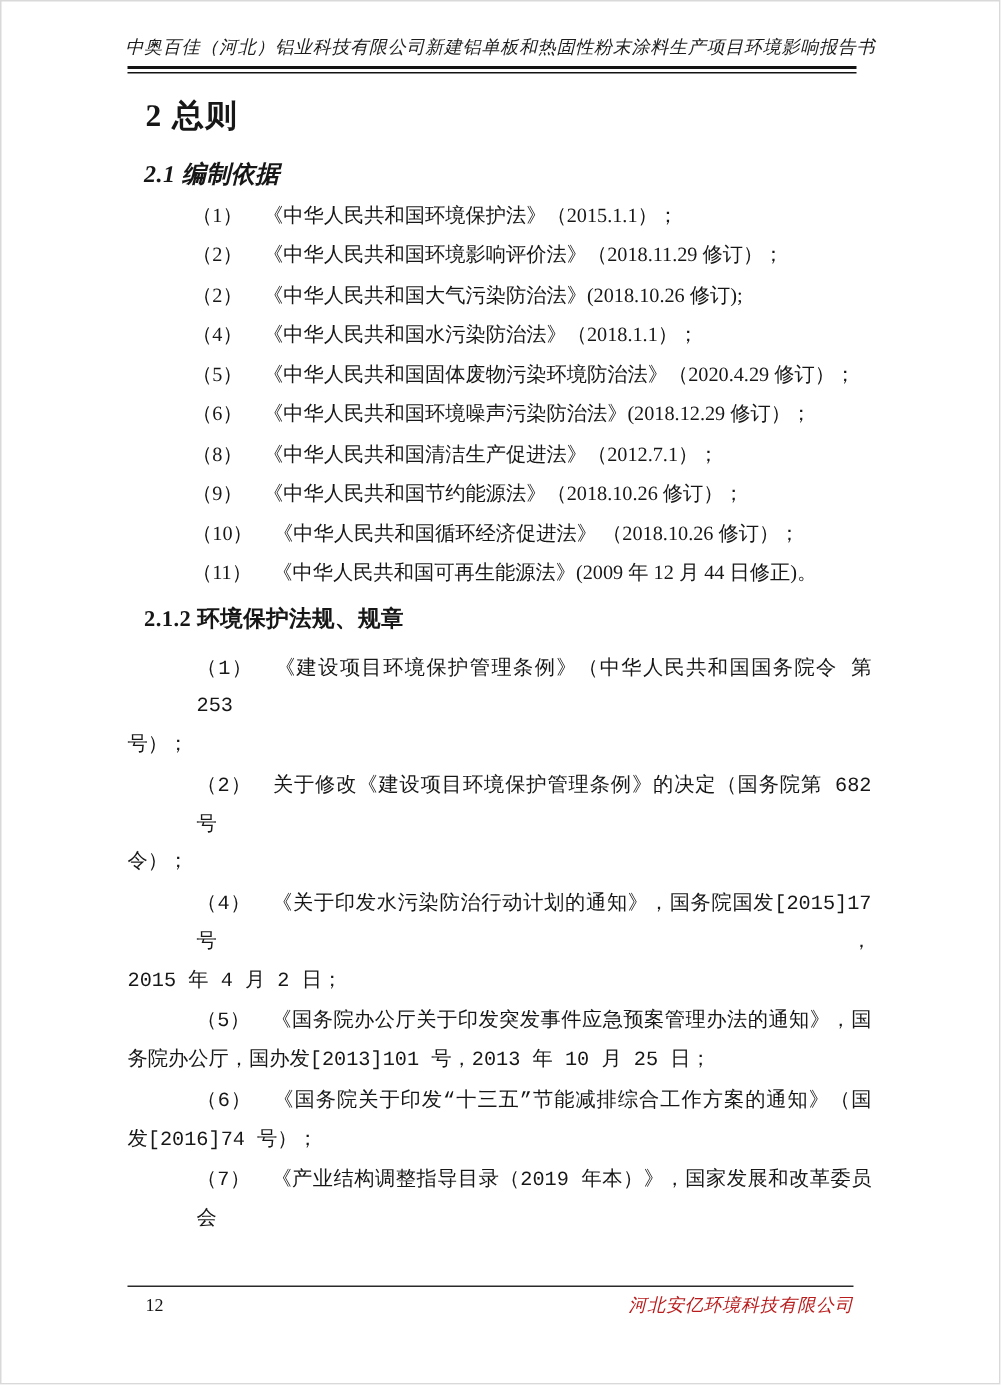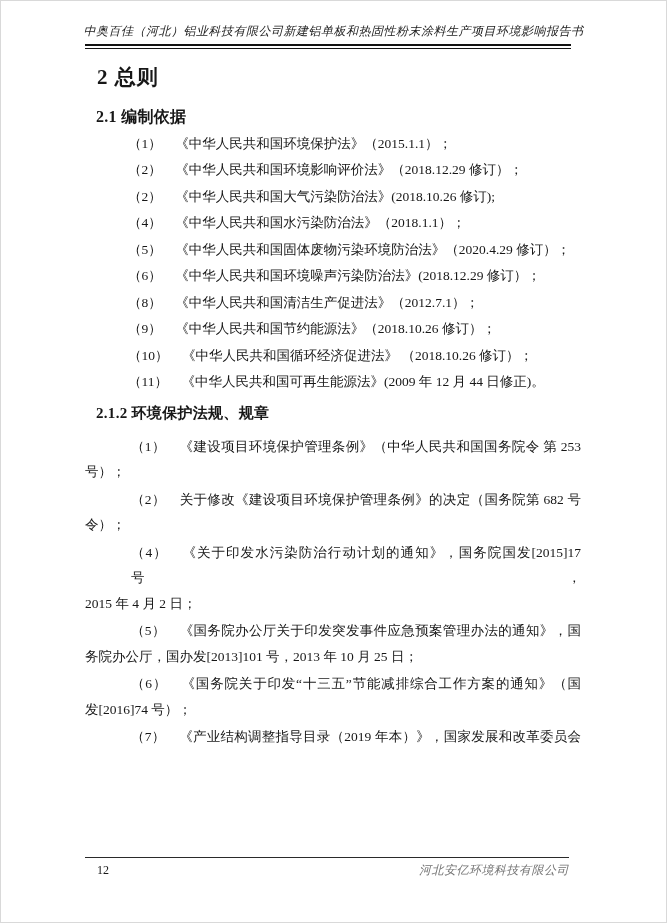--- a/index.html
+++ b/index.html
@@ -21,68 +21,68 @@
   .rule-thick{border-top:2.5px solid #131313;}
   .rule-thin{border-top:1px solid #131313;margin-top:1.5px;}
   
   .content{padding:0 85px 0 84px;}
   .h1{
     font-size:21px;line-height:25px;font-weight:bold;
     margin:16px 0 0 12px;letter-spacing:1px;
   }
   .h2{
     font-size:16px;line-height:19px;font-weight:bold;
-    margin:17px 0 0 11px;letter-spacing:0.3px;
+    margin:17px 0 0 11px;letter-spacing:0.3px;font-style:italic;
   }
   .h3{
     font-size:15px;line-height:18px;font-weight:bold;
     margin:18px 0 0 11px;letter-spacing:0.3px;
   }
   .h3.second{margin-top:8px;}
   .law-list{margin-top:5px;}
   .law-item{
     font-size:13.5px;line-height:26.5px;
     padding-left:43px;white-space:nowrap;
   }
   .reg-list{margin-top:12px;}
-  .reg-item{margin-top:2px;}
+  .reg-item{margin-top:2px;font-family:Liberation Mono, monospace;}
   .reg-line{font-size:13.5px;line-height:25.5px;}
   .reg-line.first{
     padding-left:46px;
     text-align:justify;text-align-last:justify;
   }
   
   .footer{position:absolute;left:84px;right:97px;top:856px;}
   .footer-rule{border-top:1.2px solid #2a2a2a;}
   .footer-row{display:flex;justify-content:space-between;align-items:flex-end;margin-top:1px;}
   .page-num{font-size:12px;line-height:14px;margin-left:12px;}
   .company{
     font-size:12px;line-height:14px;font-style:italic;
-    letter-spacing:0.5px;margin-top:4px;color:#737373;
+    letter-spacing:0.5px;margin-top:4px;color:#b91c1c;
   }
 </style>
 </head>
 <body>
 
 <div class="page">
 
   <div>
     <div class="header-text">中奥百佳（河北）铝业科技有限公司新建铝单板和热固性粉末涂料生产项目环境影响报告书</div>
     <div class="header-rule">
       <div class="rule-thick"></div>
       <div class="rule-thin"></div>
     </div>
   </div>
 
   <div class="content">
     <div class="h1">2 总则</div>
     <div class="h2">2.1 编制依据</div>
     <div class="law-list">
         <div class="law-item">（1）　《中华人民共和国环境保护法》（2015.1.1）；</div>
-        <div class="law-item">（2）　《中华人民共和国环境影响评价法》（2018.12.29 修订）；</div>
+        <div class="law-item">（2）　《中华人民共和国环境影响评价法》（2018.11.29 修订）；</div>
         <div class="law-item">（2）　《中华人民共和国大气污染防治法》(2018.10.26 修订);</div>
         <div class="law-item">（4）　《中华人民共和国水污染防治法》（2018.1.1）；</div>
         <div class="law-item">（5）　《中华人民共和国固体废物污染环境防治法》（2020.4.29 修订）；</div>
         <div class="law-item">（6）　《中华人民共和国环境噪声污染防治法》(2018.12.29 修订）；</div>
         <div class="law-item">（8）　《中华人民共和国清洁生产促进法》（2012.7.1）；</div>
         <div class="law-item">（9）　《中华人民共和国节约能源法》（2018.10.26 修订）；</div>
         <div class="law-item">（10）　《中华人民共和国循环经济促进法》 （2018.10.26 修订）；</div>
         <div class="law-item">（11）　《中华人民共和国可再生能源法》(2009 年 12 月 44 日修正)。</div>
       </div>
     <div class="h3 second">2.1.2 环境保护法规、规章</div>

